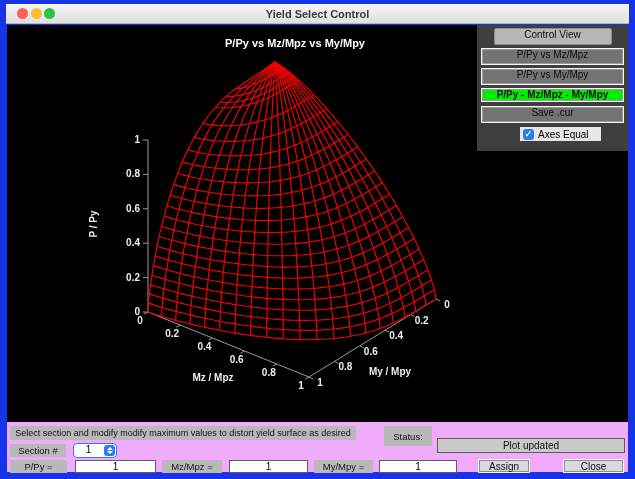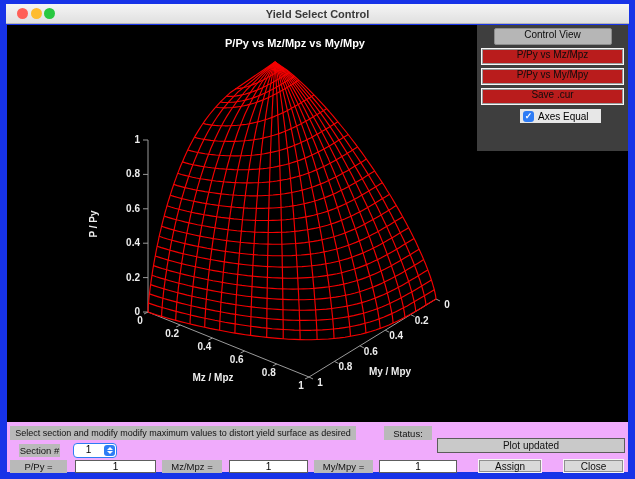--- a/index.html
+++ b/index.html
@@ -17,39 +17,39 @@
 
   
   .figure{position:absolute;left:7px;top:25px;width:621px;height:397px;background:#000;}
 
   
   .right-panel{position:absolute;left:477px;top:25px;width:151px;height:126px;background:#3e3e3e;
     box-sizing:border-box;padding-top:3px;}
   .rp-btn{box-sizing:border-box;height:17px;line-height:11px;text-align:center;font-size:10px;
     color:#0d0d0d;margin:0 auto 3px auto;cursor:default;}
   .rp-plain{width:118px;background:#b6b6b6;border:1px solid #8d8d8d;border-radius:2px;}
-  .rp-framed{width:143px;background:#b91c1c;border:1px solid #f7f7f7;box-shadow:inset 0 0 0 1px #9a9a9a;}
+  .rp-framed{width:143px;background:#737373;border:1px solid #f7f7f7;box-shadow:inset 0 0 0 1px #9a9a9a;}
   .right-panel .rp-btn:nth-child(4),.right-panel .rp-btn:nth-child(5),
   .right-panel .rp-btn:nth-child(6){margin-bottom:4px;}
   .rp-active{height:14px;font-weight:bold;}
   .axes-row{width:81px;height:14px;margin:2px 0 0 43px;background:#e7e7e7;display:flex;align-items:center;
     gap:4px;padding-left:3px;box-sizing:border-box;font-size:10px;color:#000;}
   .cb{width:11px;height:11px;background:#2e7cf5;border-radius:3px;color:#fff;font-size:9px;line-height:11px;
     text-align:center;font-weight:bold;flex:0 0 auto;}
 
   
   .bottom{position:absolute;left:7px;top:422px;width:621px;height:50px;background:#f0abfc;}
   .patch{position:absolute;background:#b9b9b9;color:#111;font-size:9.5px;display:flex;align-items:center;
     justify-content:center;box-sizing:border-box;}
   #instruction{left:3px;top:4px;width:346px;height:14px;font-size:9px;}
-  #status-label{left:377px;top:4px;width:48px;height:14px;}
+  #status-label{left:377px;top:4px;width:48px;height:20px;}
   .field-box{position:absolute;background:#c9c9c9;border:1px solid #5c5c5c;box-sizing:border-box;
     display:flex;align-items:center;justify-content:center;font-size:10px;color:#111;}
   #status-value{left:430px;top:16px;width:188px;height:15px;}
-  #section-label{left:12px;top:22px;width:41px;height:13px;}
+  #section-label{left:3px;top:22px;width:56px;height:13px;}
   .stepper{position:absolute;left:66px;top:21px;width:44px;height:15px;background:#fff;
     border:1.5px solid #2e7cf5;border-radius:4px;box-sizing:border-box;font-size:10px;}
   .stepper .val{position:absolute;left:0;right:13px;top:0;bottom:0;text-align:center;line-height:12px;color:#000;}
   .spin-cap{position:absolute;right:1px;top:1px;bottom:1px;width:11px;background:#2e7cf5;border-radius:3px;}
   .spin-cap:before{content:"";position:absolute;left:2.5px;top:2px;border:3px solid transparent;
     border-bottom:3.5px solid #fff;border-top:none;}
   .spin-cap:after{content:"";position:absolute;left:2.5px;bottom:2px;border:3px solid transparent;
     border-top:3.5px solid #fff;border-bottom:none;}
   .combo{position:absolute;left:121px;top:21px;width:315px;height:15px;background:#fff;
     border:1px solid #7e7e7e;border-radius:4px;box-sizing:border-box;font-size:10px;color:#000;}
@@ -59,21 +59,21 @@
     font-size:10px;text-align:center;padding:0;font-family:inherit;color:#000;}
   #ppy-label{left:3px;top:38px;width:57px;height:13px;}
   #ppy-input{left:68px;top:38px;width:81px;}
   #mz-label{left:155px;top:38px;width:60px;height:13px;}
   #mz-input{left:222px;top:38px;width:79px;}
   #my-label{left:307px;top:38px;width:59px;height:13px;}
   #my-input{left:372px;top:38px;width:78px;}
   .wbtn{position:absolute;top:37px;height:14px;background:#d9d9d9;border:1px solid #f7f7f7;
     box-shadow:inset 0 0 0 1px #8f8f8f;box-sizing:border-box;font-size:10px;line-height:11px;text-align:center;
     color:#0d0d0d;padding:0;font-family:inherit;cursor:default;}
-  #assign-btn{left:471px;width:64px;}
+  #assign-btn{left:471px;width:52px;}
   #close-btn{left:556px;width:61px;}
 </style>
 </head>
 <body>
 
 <div>
 
   <div class="titlebar">
     <span class="traffic t-close"></span>
     <span class="traffic t-min"></span>
@@ -176,20 +176,21 @@
           <polyline points="154.6,291.4 154.7,288.3 154.9,285.1 155.2,281.8 155.4,278.6 155.7,275.3 156.1,271.9 156.4,268.6 156.8,265.3 157.2,261.9 157.7,258.5 158.1,255.1 158.6,251.7 159.1,248.3 159.6,244.8 160.1,241.3 160.7,237.9 161.3,234.4 161.9,230.9 162.5,227.3 163.2,223.8 163.8,220.2 164.5,216.6 165.3,213.0 166.0,209.4 166.8,205.8 167.6,202.1 168.4,198.5 169.3,194.8 170.2,191.0 171.1,187.3 172.1,183.5 173.1,179.7 174.1,175.9 175.2,172.0 176.4,168.1 177.5,164.2 178.8,160.2 180.1,156.2 181.4,152.2 182.8,148.1 184.3,143.9 185.9,139.7 187.6,135.4 189.4,131.0 191.3,126.6 193.3,122.0 195.6,117.3 198.0,112.5 200.6,107.5 203.6,102.2 207.0,96.7 210.9,90.8 215.7,84.2 221.9,76.7 231.1,66.9 268.0,37.0"></polyline>
           <polyline points="141.0,287.0 141.1,283.8 141.3,280.6 141.6,277.4 141.9,274.2 142.2,270.9 142.6,267.6 143.0,264.3 143.4,260.9 143.9,257.6 144.4,254.2 144.9,250.8 145.4,247.4 145.9,244.0 146.5,240.6 147.1,237.2 147.7,233.7 148.4,230.3 149.0,226.8 149.7,223.3 150.4,219.8 151.2,216.3 151.9,212.7 152.7,209.2 153.6,205.6 154.4,202.0 155.3,198.4 156.2,194.7 157.2,191.1 158.1,187.4 159.2,183.7 160.2,180.0 161.3,176.2 162.5,172.5 163.7,168.7 164.9,164.8 166.2,161.0 167.5,157.1 169.0,153.1 170.4,149.1 172.0,145.1 173.6,141.0 175.4,136.9 177.2,132.7 179.1,128.4 181.2,124.1 183.5,119.6 185.9,115.1 188.5,110.4 191.4,105.6 194.6,100.5 198.3,95.2 202.5,89.5 207.6,83.3 214.2,76.2 223.8,67.2 268.0,37.0"></polyline>
         </g>
       </svg>
   </div>
 
   <div class="right-panel" id="right-panel">
       <div class="rp-btn rp-plain">Control View</div>
       <div class="rp-btn rp-framed">P/Py vs Mz/Mpz</div>
       <div class="rp-btn rp-framed">P/Py vs My/Mpy</div>
+      <div class="rp-btn rp-framed rp-active" style="background: rgb(0, 239, 0);">P/Py - Mz/Mpz - My/Mpy</div>
       <div class="rp-btn rp-framed">Save .cur</div>
       <div class="axes-row">
         <span class="cb">✓</span>
         <span>Axes Equal</span>
       </div>
     </div>
 
   <div class="bottom">
     <div class="patch" id="instruction">Select section and modify modify maximum values to distort yield surface as desired</div>
     <div class="patch" id="status-label">Status:</div>

